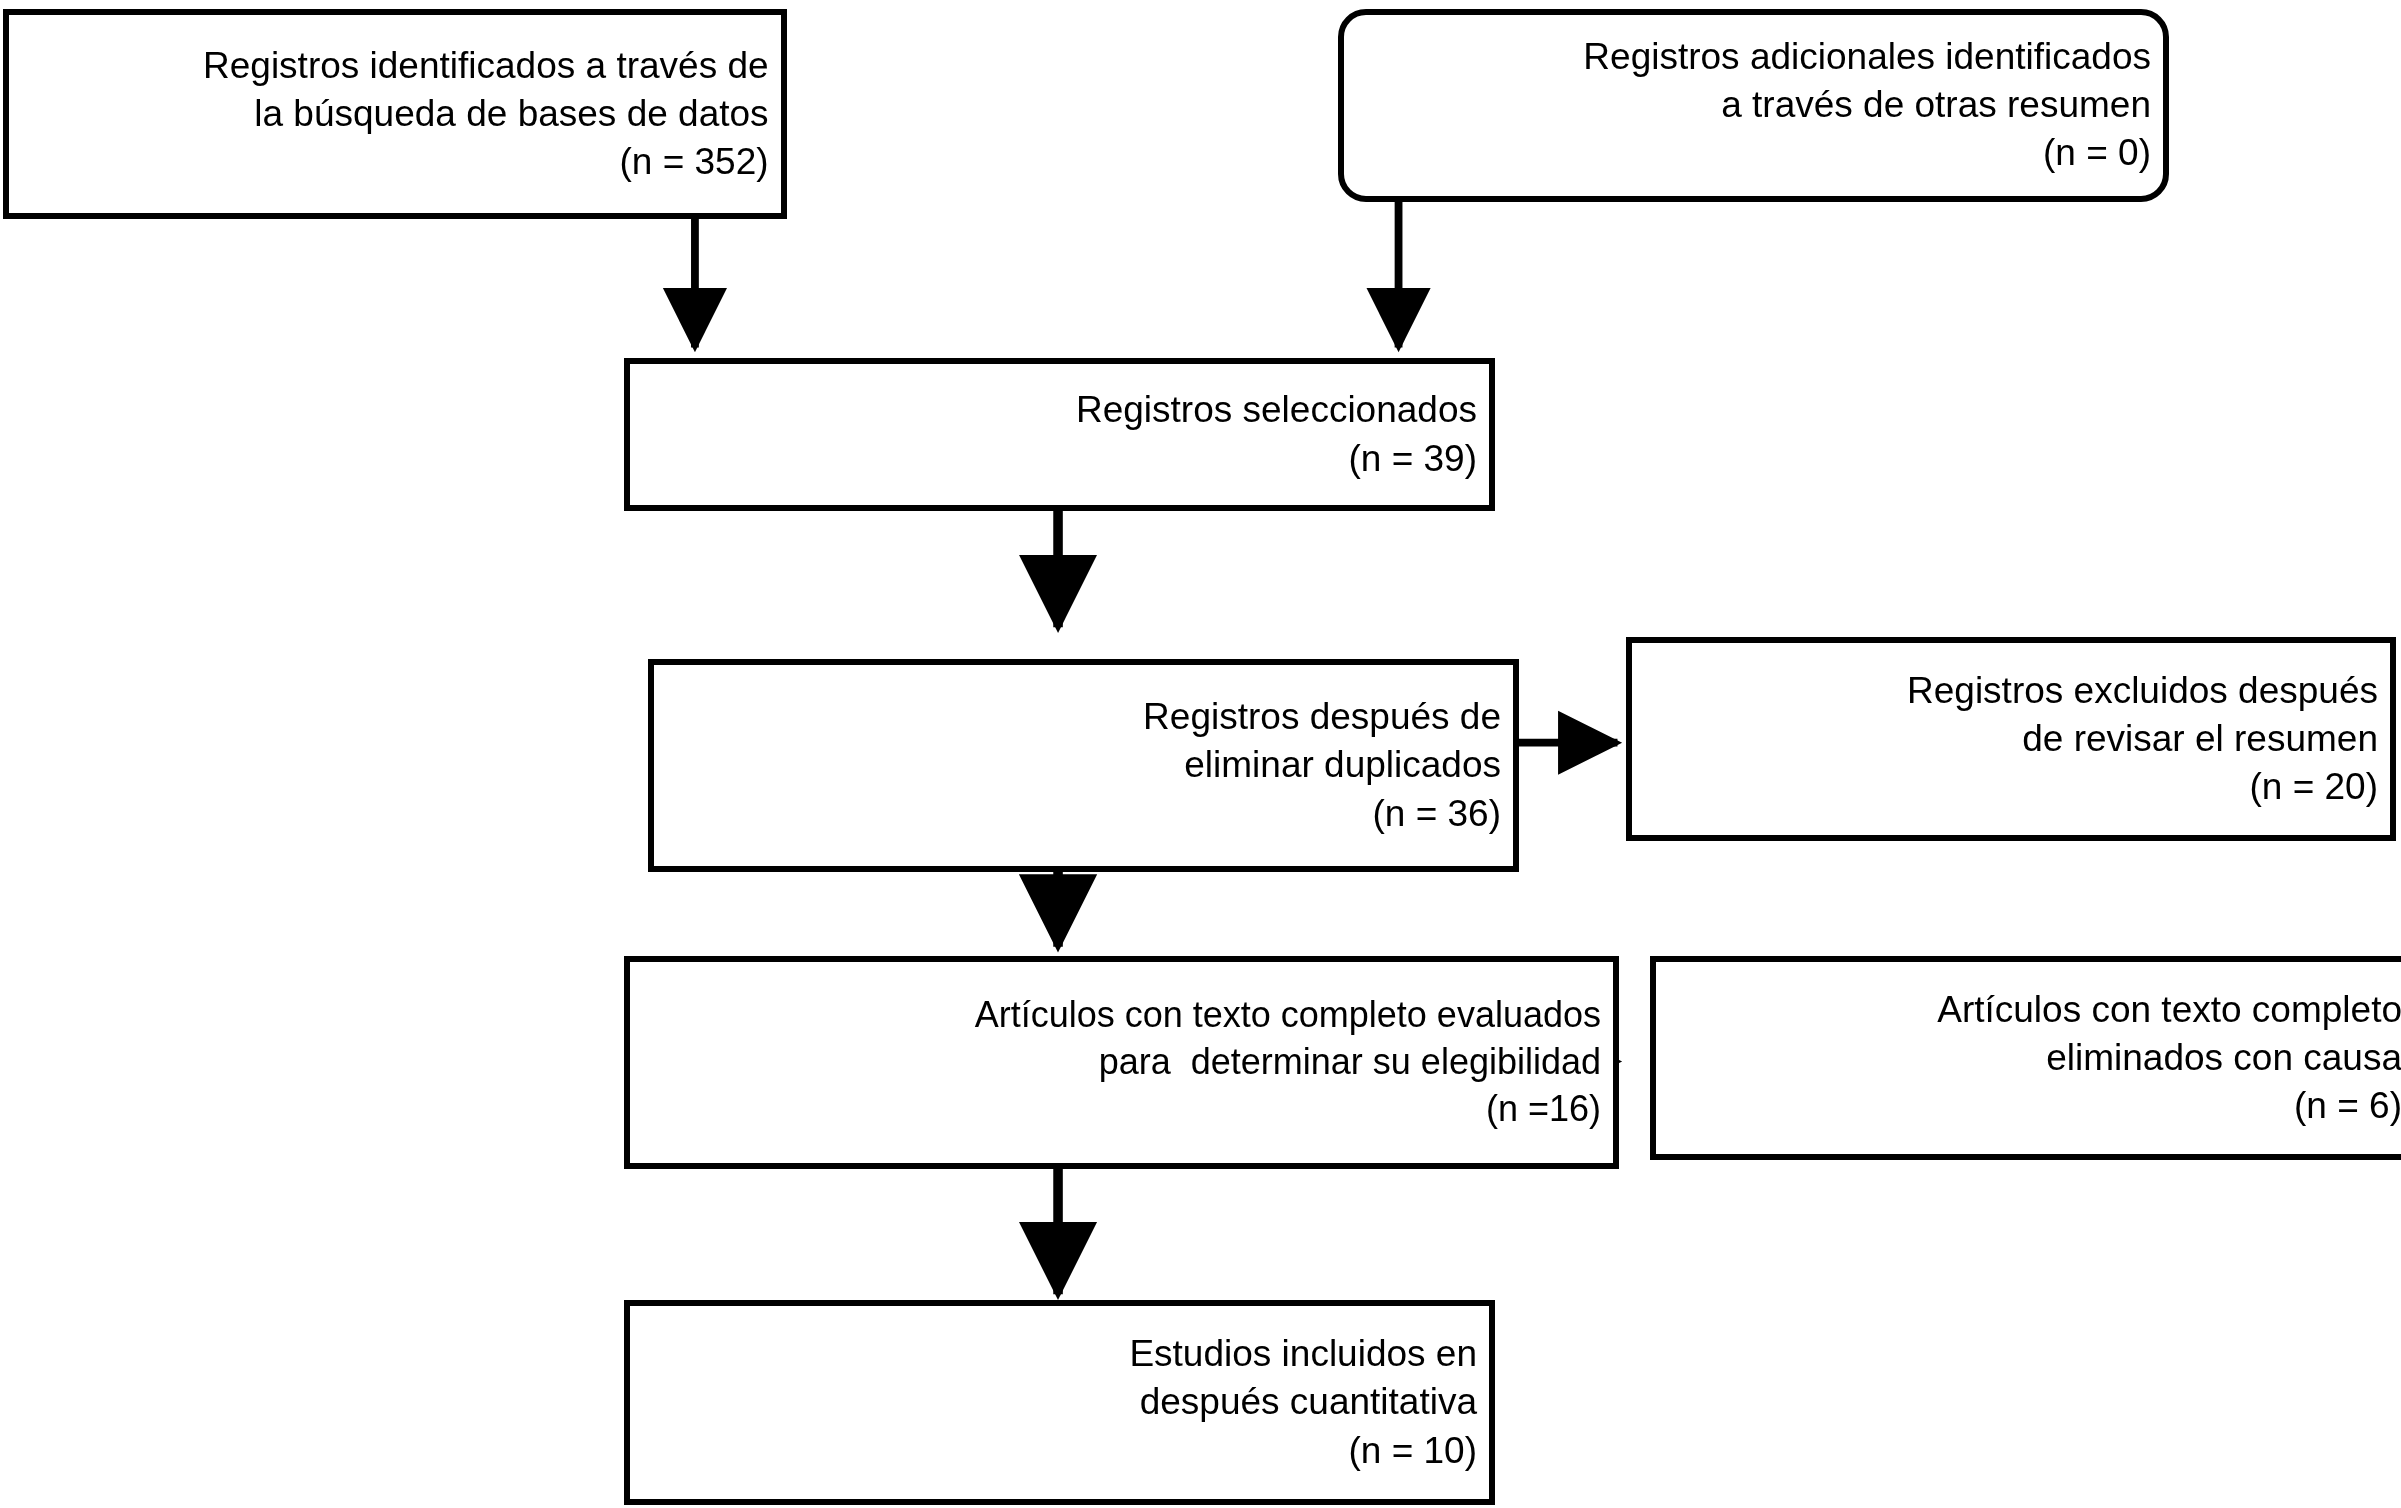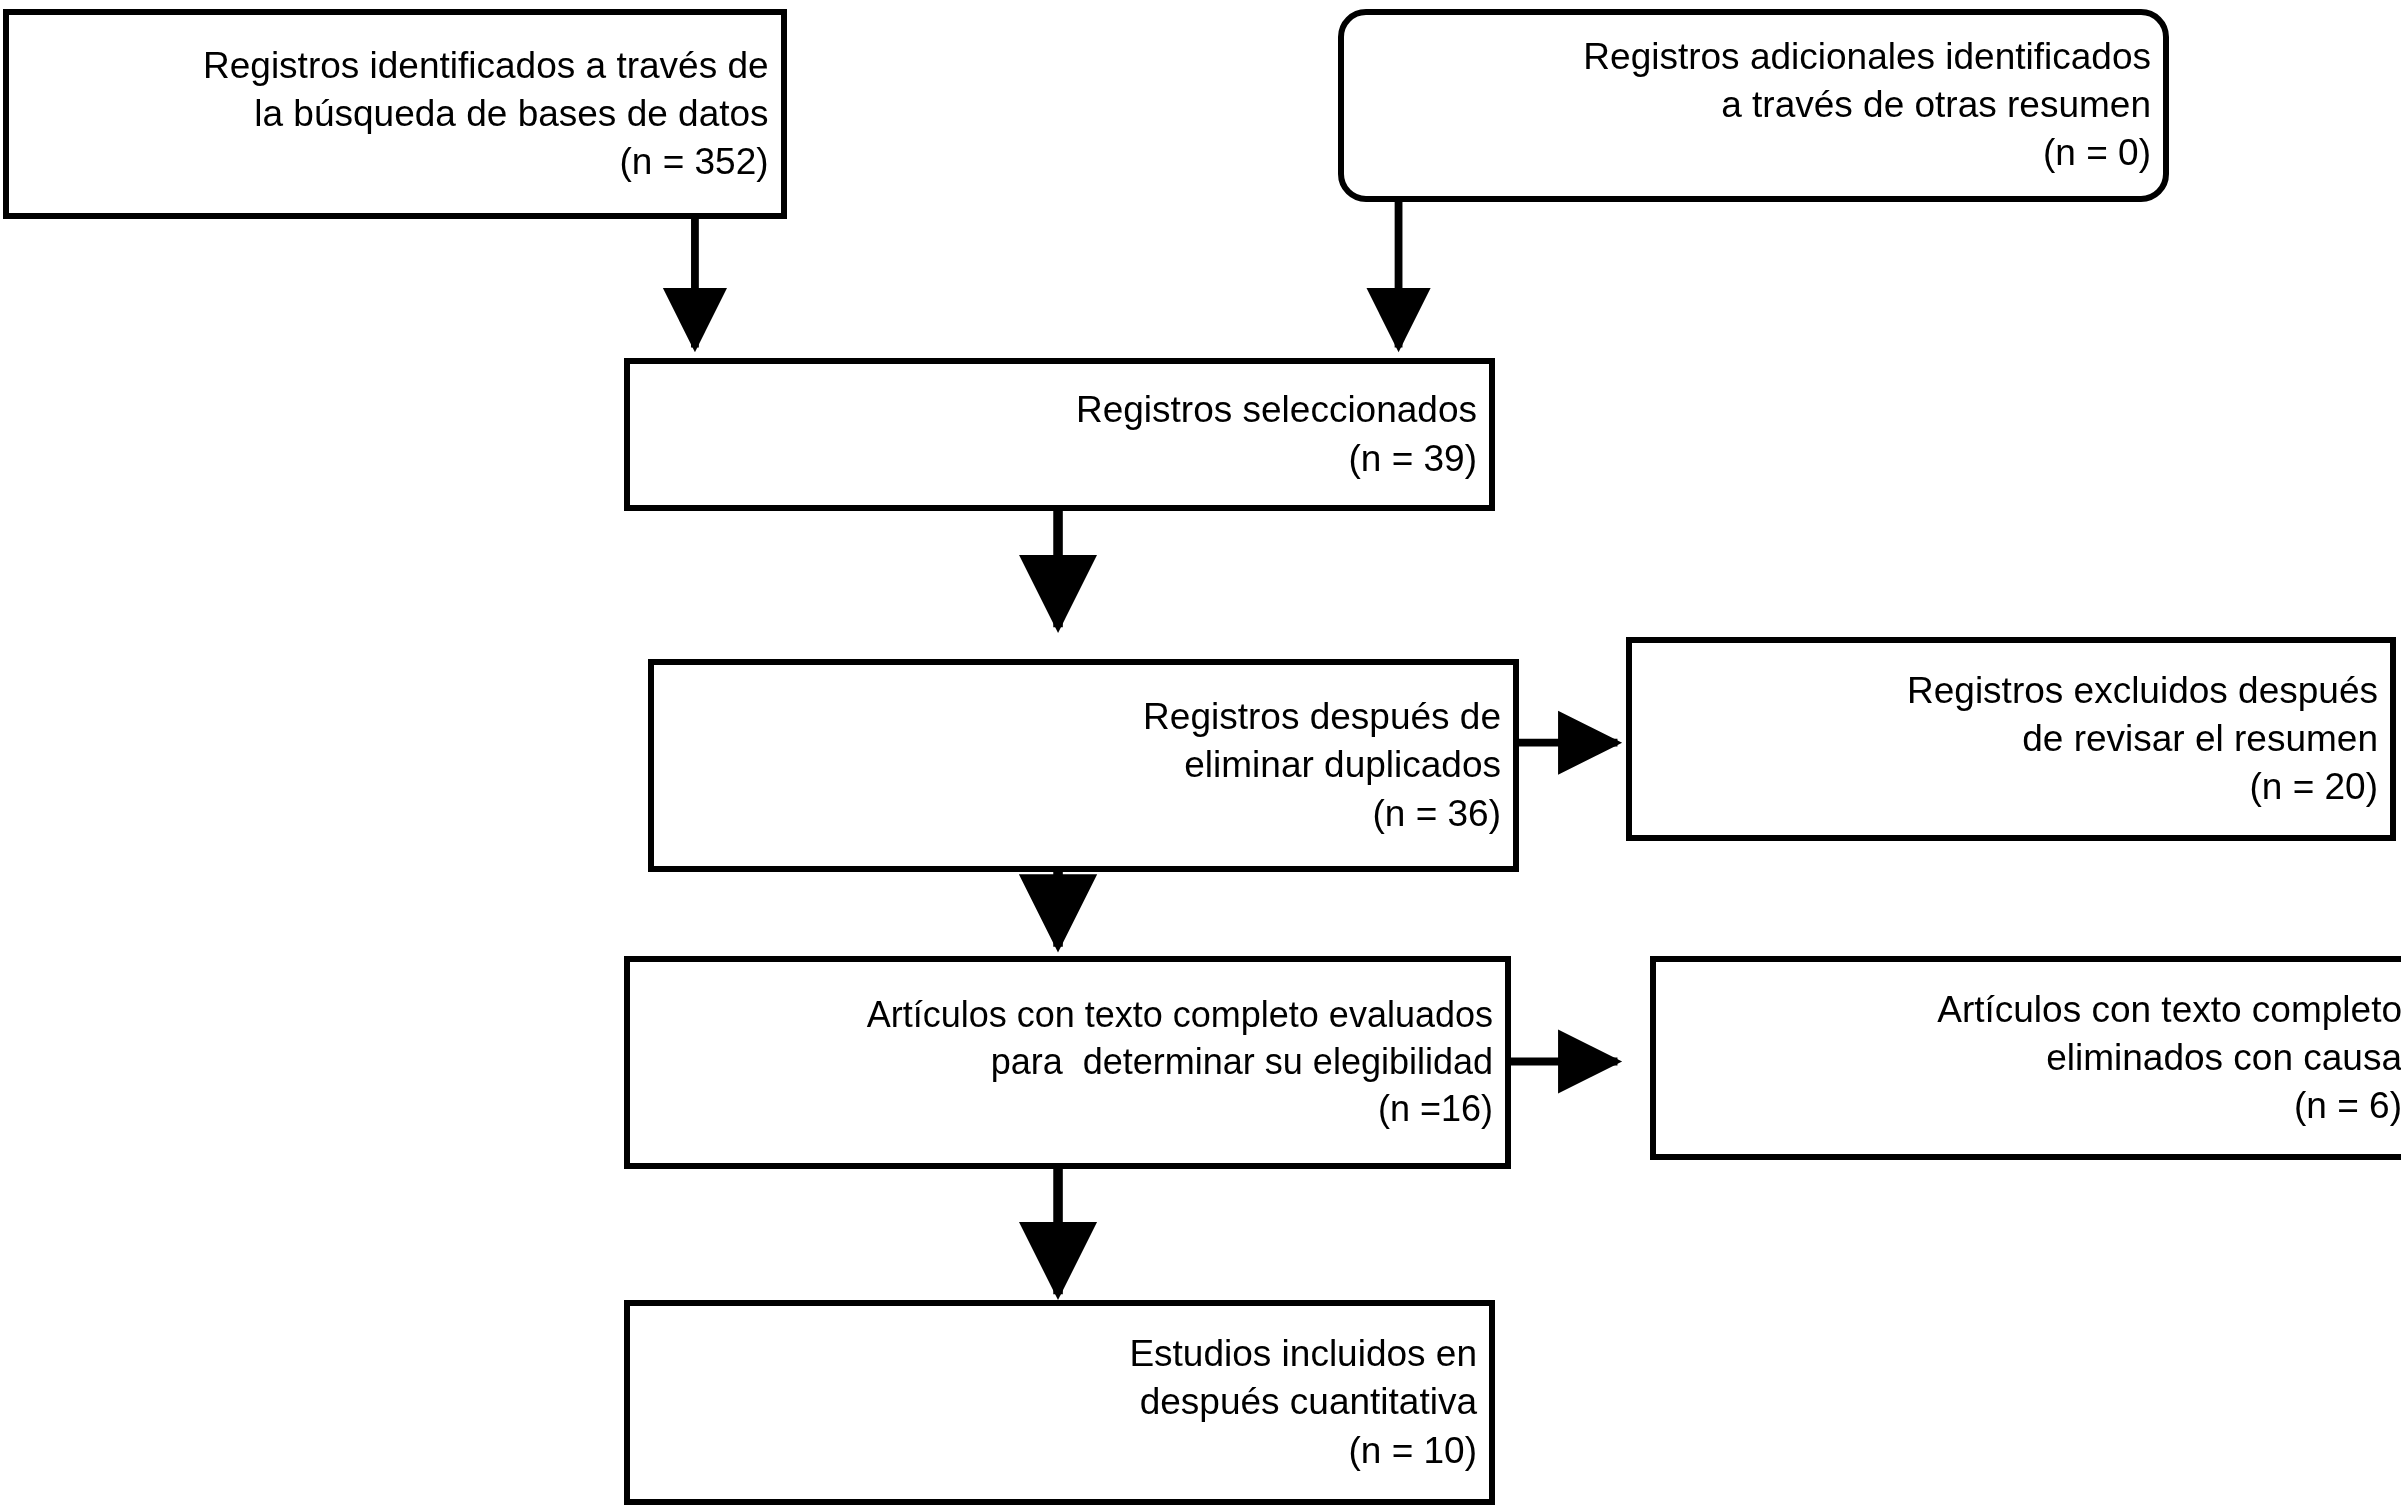--- a/index.html
+++ b/index.html
@@ -94,21 +94,21 @@
     <span class="ln">eliminar duplicados</span>
     <span class="ln">(n = 36)</span>
   </div>
 
   <div class="node" style="left:1626px; top:637px; width:770px; height:204px;">
     <span class="ln">Registros excluidos después</span>
     <span class="ln">de revisar el resumen</span>
     <span class="ln">(n = 20)</span>
   </div>
 
-  <div class="node" style="left:624px; top:956px; width:887px; height:213px; font-size:36px;">
+  <div class="node" style="left:624px; top:956px; width:995px; height:213px; font-size:36px;">
     <span class="ln">Artículos con texto completo evaluados</span>
     <span class="ln">para  determinar su elegibilidad</span>
     <span class="ln">(n =16)</span>
   </div>
 
   <div class="node" style="left:1626px; top:956px; width:770px; height:204px;margin-left:24px;">
     <span class="ln">Artículos con texto completo</span>
     <span class="ln">eliminados con causa</span>
     <span class="ln">(n = 6)</span>
   </div>

